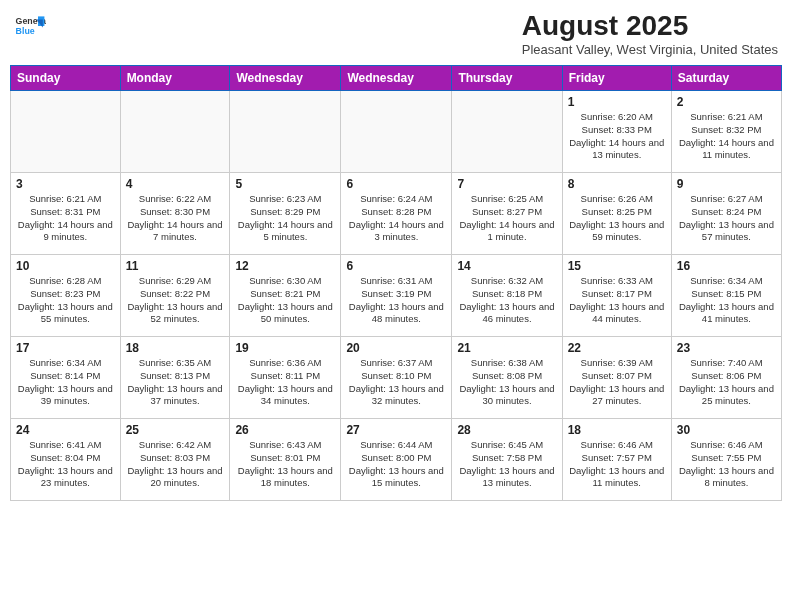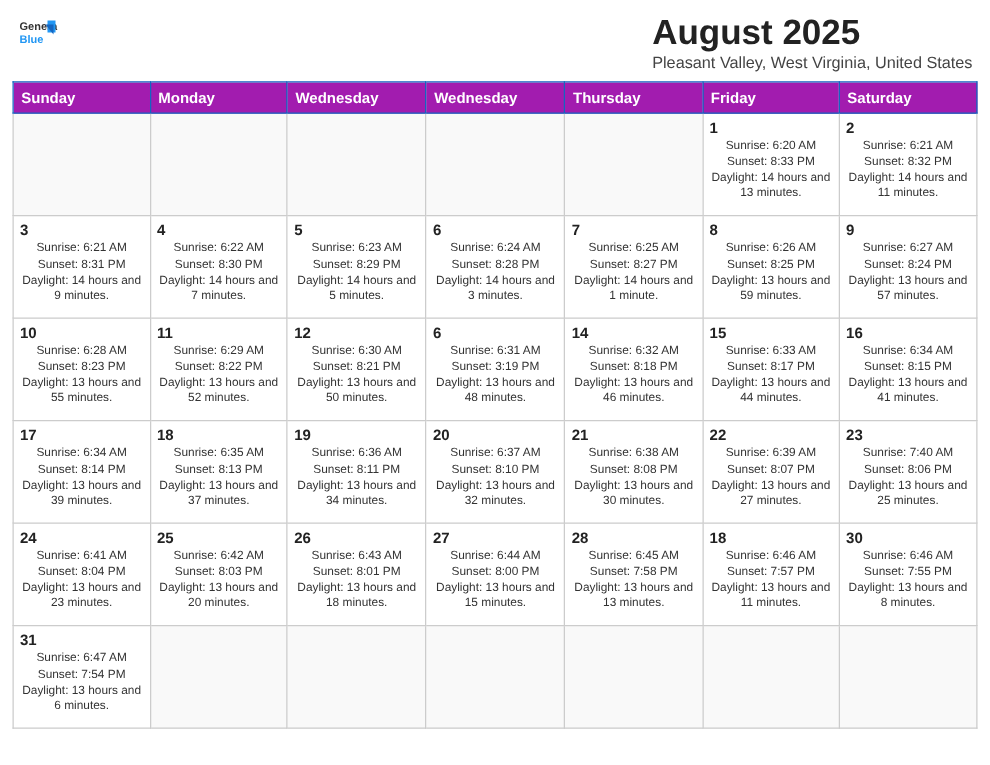--- a/index.html
+++ b/index.html
@@ -298,28 +298,14 @@
 Sunset: 7:57 PM
 Daylight: 13 hours and 11 minutes.</div>
         </td>
         <td>
           <div class="day-num">30</div>
           <div class="day-info">Sunrise: 6:46 AM
 Sunset: 7:55 PM
 Daylight: 13 hours and 8 minutes.</div>
         </td>
       </tr>
-      <tr class="week-row">
-        <td>
-          <div class="day-num">31</div>
-          <div class="day-info">Sunrise: 6:47 AM
-Sunset: 7:54 PM
-Daylight: 13 hours and 6 minutes.</div>
-        </td>
-        <td class="empty-cell"></td>
-        <td class="empty-cell"></td>
-        <td class="empty-cell"></td>
-        <td class="empty-cell"></td>
-        <td class="empty-cell"></td>
-        <td class="empty-cell"></td>
-      </tr>
     </tbody>
 </table>
 
 </body></html>

